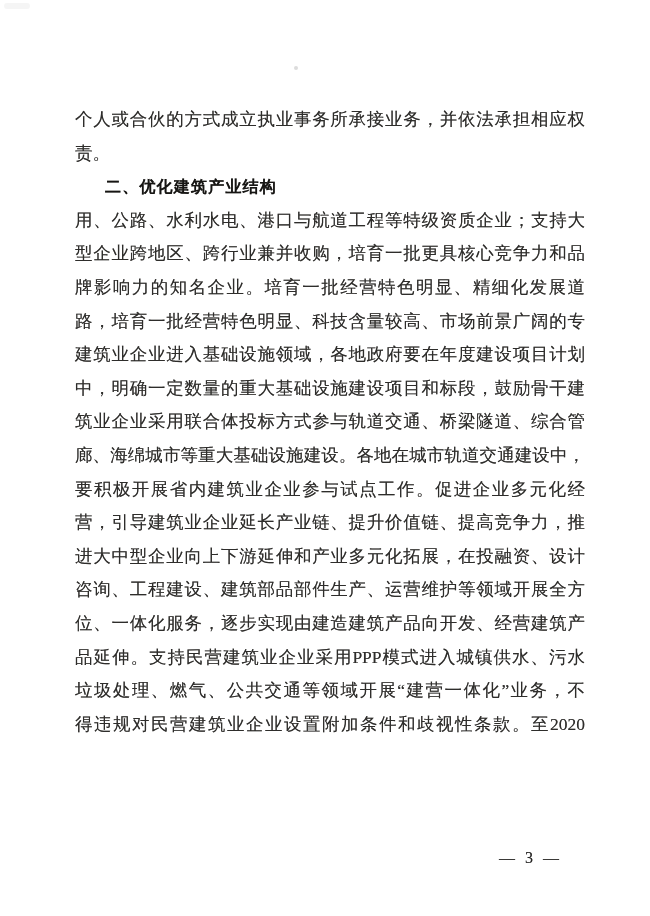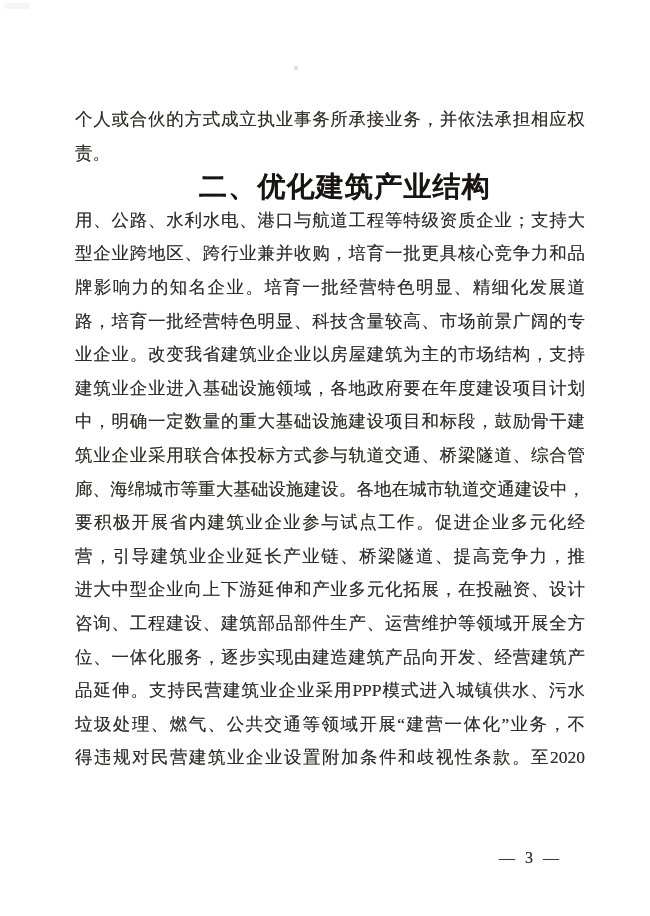--- a/index.html
+++ b/index.html
@@ -34,25 +34,24 @@
     overflow: visible;
   }
   .line.indent { padding-left: 35px; }
   .line.short-last { text-align-last: left; }
   .heading-line {
     height: 33.6px;
     line-height: 33.6px;
     padding-left: 30px;
     font-family: "Liberation Sans", "DejaVu Sans", sans-serif;
     font-weight: 700;
-    font-size: 28px;
+    font-size: 16px;
     letter-spacing: 1.2px;
     color: #161513;
     text-shadow: 0 0 0.4px rgba(20,20,18,0.6);
-    text-align: center;
   }
   .page-number {
     position: absolute;
     top: 849px;
     right: 88px;
     font-size: 16px;
     letter-spacing: 3px;
     color: #262524;
     font-family: "Liberation Serif", "DejaVu Serif", serif;
     text-shadow: 0 0 0.4px rgba(38,37,36,0.5);
@@ -91,27 +90,26 @@
         <div class="line short-last">责。</div>
       </div>
 
     <div class="heading-line">二、优化建筑产业结构</div>
 
     <div class="paragraph">
         <div class="line">用、公路、水利水电、港口与航道工程等特级资质企业；支持大</div>
         <div class="line">型企业跨地区、跨行业兼并收购，培育一批更具核心竞争力和品</div>
         <div class="line">牌影响力的知名企业。培育一批经营特色明显、精细化发展道</div>
         <div class="line">路，培育一批经营特色明显、科技含量较高、市场前景广阔的专</div>
-        <div class="line">业企业。改变我省建筑业企业以房屋建筑为主的市场结构，支持</div>
         <div class="line">建筑业企业进入基础设施领域，各地政府要在年度建设项目计划</div>
         <div class="line">中，明确一定数量的重大基础设施建设项目和标段，鼓励骨干建</div>
         <div class="line">筑业企业采用联合体投标方式参与轨道交通、桥梁隧道、综合管</div>
         <div class="line">廊、海绵城市等重大基础设施建设。各地在城市轨道交通建设中，</div>
         <div class="line">要积极开展省内建筑业企业参与试点工作。促进企业多元化经</div>
-        <div class="line">营，引导建筑业企业延长产业链、桥梁隧道、提高竞争力，推</div>
+        <div class="line">营，引导建筑业企业延长产业链、提升价值链、提高竞争力，推</div>
         <div class="line">进大中型企业向上下游延伸和产业多元化拓展，在投融资、设计</div>
         <div class="line">咨询、工程建设、建筑部品部件生产、运营维护等领域开展全方</div>
         <div class="line">位、一体化服务，逐步实现由建造建筑产品向开发、经营建筑产</div>
         <div class="line">品延伸。支持民营建筑业企业采用PPP模式进入城镇供水、污水</div>
         <div class="line">垃圾处理、燃气、公共交通等领域开展“建营一体化”业务，不</div>
         <div class="line">得违规对民营建筑业企业设置附加条件和歧视性条款。至2020</div>
       </div>
   </div>
 
   <div class="page-number">— 3 —</div>

